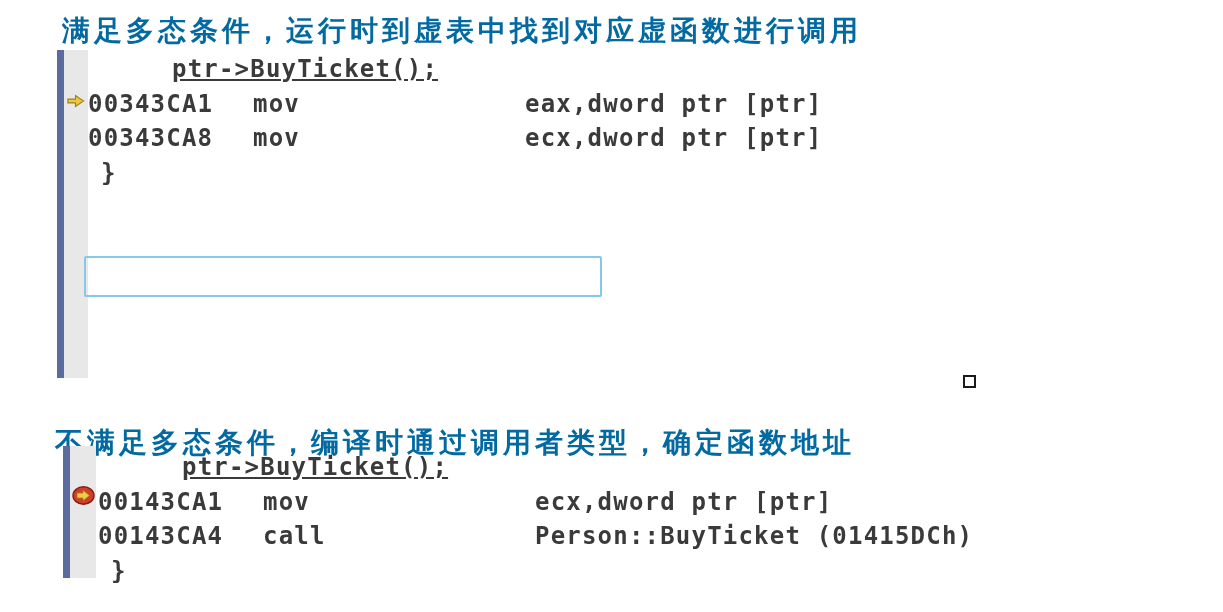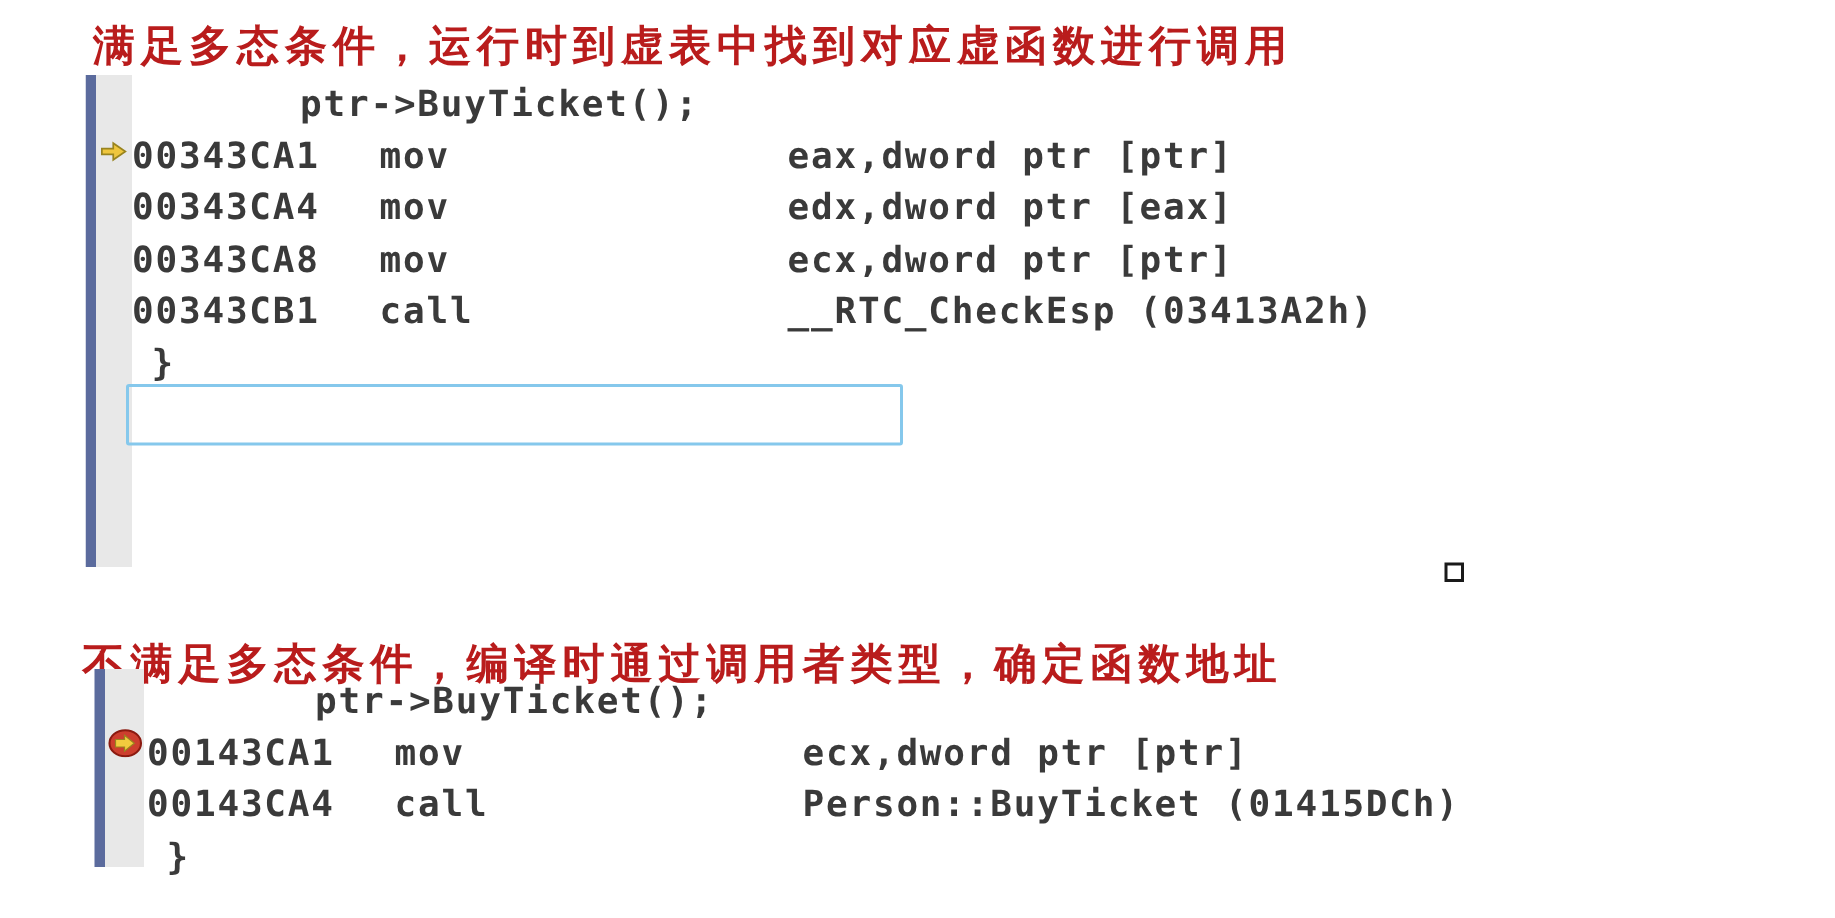--- a/index.html
+++ b/index.html
@@ -2,31 +2,31 @@
 <html><head>
 <meta charset="utf-8">
 <style>
   html,body{margin:0;padding:0;}
   .page{
     position:relative; width:1223px; height:612px; background:#ffffff;
     font-family:"DejaVu Sans Mono","Liberation Mono",monospace; overflow:hidden;
   }
   .heading{
     position:absolute; font-family:"Liberation Sans","DejaVu Sans",sans-serif;
-    font-weight:bold; font-size:28px; letter-spacing:4px; color:#b91c1c; white-space:nowrap;
+    font-weight:bold; font-size:28px; letter-spacing:4px; color:#0369a1; white-space:nowrap;
   }
   .codeblock{ position:absolute; }
   .gutter-bar{ position:absolute; left:0; top:0; width:7px; background:#5B6B9D; }
   .gutter-strip{ position:absolute; left:7px; top:0; width:24px; background:#E8E8E8; }
   .code-lines{ position:absolute; top:2px; }
   .line{
     height:34.6px; line-height:34.6px; white-space:pre;
     font-size:24px; font-weight:bold; letter-spacing:1.2px; color:#3A3A3A;
   }
-  .src{ padding-left:112px; }
+  .src{ padding-left:84px;text-decoration:underline; }
   .brace{ padding-left:13px; }
   .addr{ display:inline-block; width:165px; }
   .mn{ display:inline-block; width:272px; }
   .marker{ position:absolute; }
   .hlbox{
     position:absolute; left:84px; top:256px; width:514px; height:37px;
     border:2px solid #85C8EC; border-radius:2px; background:transparent;
   }
   .handle{
     position:absolute; left:963px; top:375px; width:9px; height:9px;
@@ -46,23 +46,21 @@
 
     <div class="marker" style="left:9px; top:43px; width:19px; height:14px;">
       <svg width="19" height="14" viewBox="0 0 20 14">
         <path d="M2 5 H10 V1.2 L18.5 7 L10 12.8 V9 H2 Z" fill="#EFC63D" stroke="#99841F" stroke-width="1.2"></path>
       </svg>
     </div>
 
     <div class="code-lines" style="left:31px; width:1080px;">
       <div class="line src">ptr-&gt;BuyTicket();</div>
       <div class="line"><span class="addr">00343CA1</span><span class="mn">mov</span><span class="args">eax,dword ptr [ptr]</span></div>
-      <div class="line"><span class="addr">00343CA4</span><span class="mn">mov</span><span class="args">edx,dword ptr [eax]</span></div>
       <div class="line"><span class="addr">00343CA8</span><span class="mn">mov</span><span class="args">ecx,dword ptr [ptr]</span></div>
-      <div class="line"><span class="addr">00343CB1</span><span class="mn">call</span><span class="args">__RTC_CheckEsp (03413A2h)</span></div>
       <div class="line brace">}</div>
     </div>
   </div>
 
   <div class="hlbox"></div>
 
   <div class="handle"></div>
 
   <div class="heading" style="left:55px; top:424px;">不满足多态条件，编译时通过调用者类型，确定函数地址</div>
 

